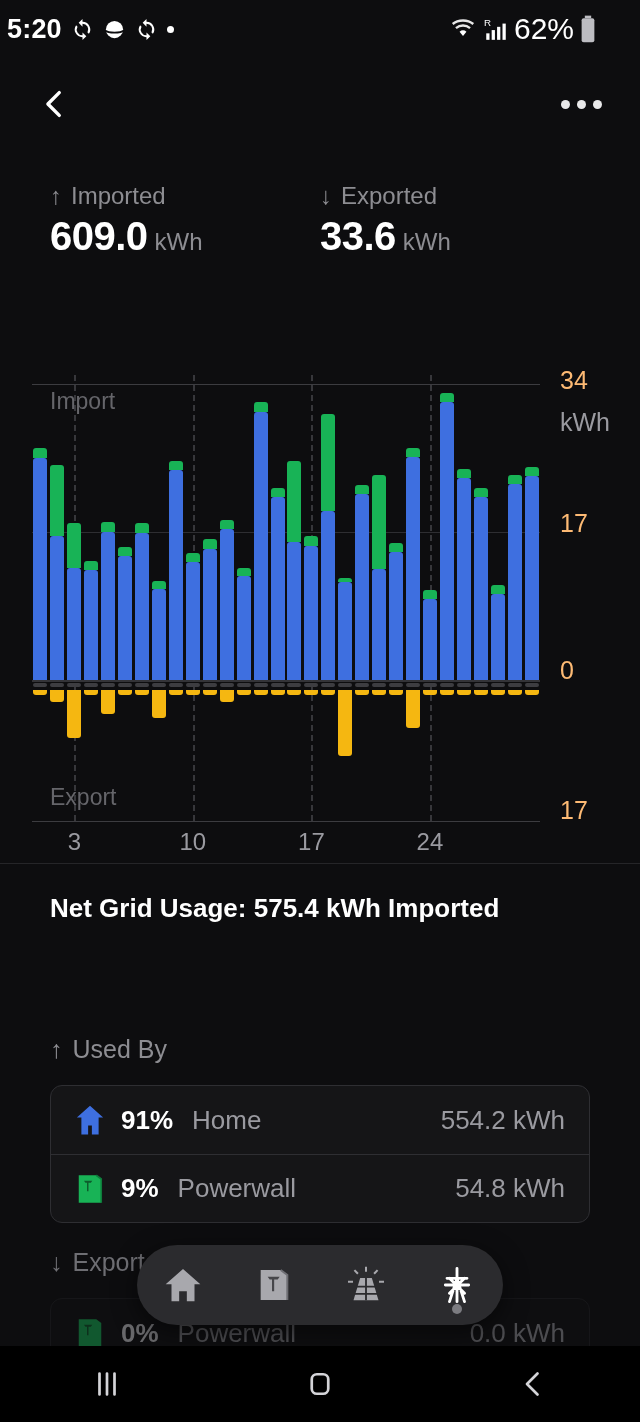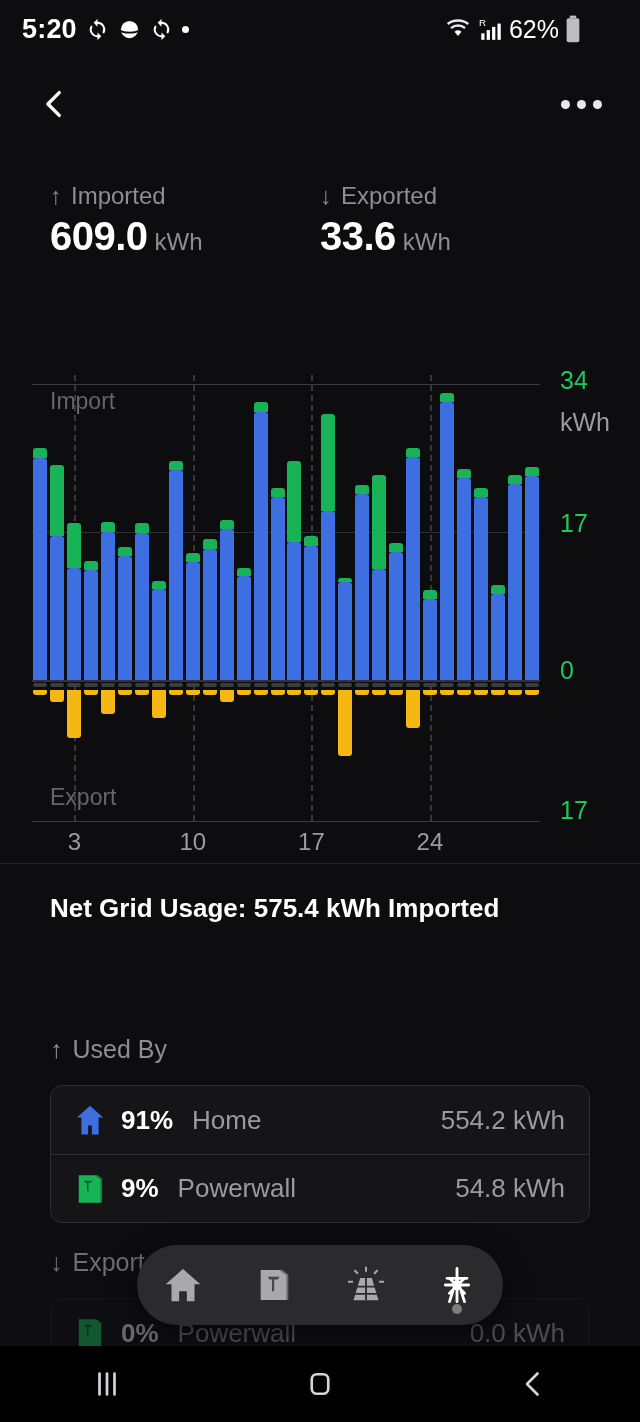--- a/index.html
+++ b/index.html
@@ -8,26 +8,26 @@
     background: #0d0d0f;
     font-family: "Liberation Sans", sans-serif;
     color: #ffffff;
     overflow: hidden;
   }
   #app { position: relative; width: 640px; height: 1422px; background: #0d0d0f; }
 
   
   .statusbar {
     position: absolute; top: 0; left: 0; width: 604px; height: 58px;
-    display: flex; align-items: center; padding: 0 22px;
+    display: flex; align-items: center; padding: 0 7px;
   }
   .sb-left { display: flex; align-items: center; gap: 9px; }
   .sb-clock { font-size: 27px; font-weight: 600; letter-spacing: .2px; }
   .sb-right { margin-left: auto; display: flex; align-items: center; gap: 5px; }
-  .sb-batt-text { font-size: 25px; font-weight: 500; }
+  .sb-batt-text { font-size: 30px; font-weight: 500; }
   .sync-ico { width: 23px; height: 23px; display: block; }
   .dot-ico { width: 7px; height: 7px; border-radius: 50%; background: #fff; }
 
   
   .appbar {
     position: absolute; top: 58px; left: 0; width: 640px; height: 92px;
     display: flex; align-items: center; padding: 0 38px;
   }
   .appbar-title {
     position: absolute; left: 0; width: 640px; text-align: center;
@@ -82,21 +82,21 @@
     position: absolute; width: 14px; background: #f5b711; border-radius: 0 0 3px 3px;
   }
   .bar-tick { position: absolute; width: 14px; height: 4px; background: #3d3d41; border-radius: 2px; }
   .lbl-import {
     position: absolute; left: 50px; top: 22px; font-size: 23px; color: #65656a; font-weight: 500;
   }
   .lbl-export {
     position: absolute; left: 50px; top: 418px; font-size: 23px; color: #65656a; font-weight: 500;
   }
   .ytick {
-    position: absolute; left: 560px; font-size: 25px; color: #22c55e; font-weight: 500;
+    position: absolute; left: 560px; font-size: 25px; color: #fdba74; font-weight: 500;
   }
   .ytick-unit { position: absolute; left: 560px; font-size: 25px; color: #9a9aa0; font-weight: 500; }
   .xtick {
     position: absolute; font-size: 24px; color: #9a9aa0; text-align: center; width: 70px;
   }
   .sep-line { position: absolute; top: 863px; left: 0; width: 640px; height: 1px; background: #252528; }
 
   
   .net-usage {
     position: absolute; top: 893px; left: 50px; font-size: 26px; font-weight: 600;

